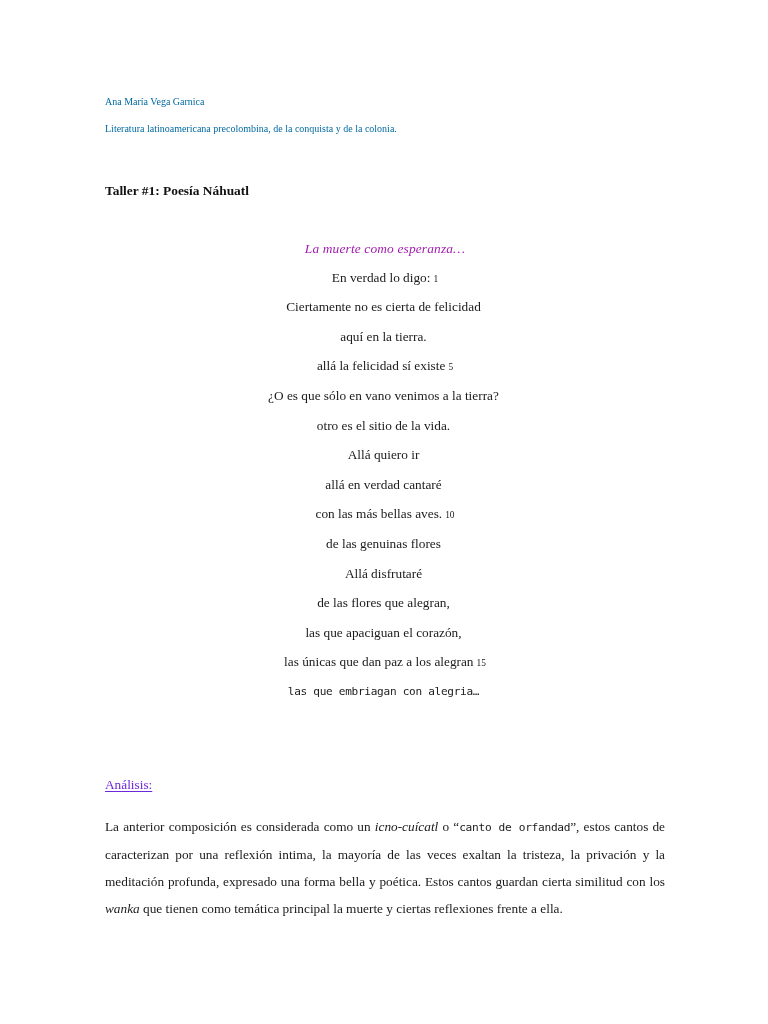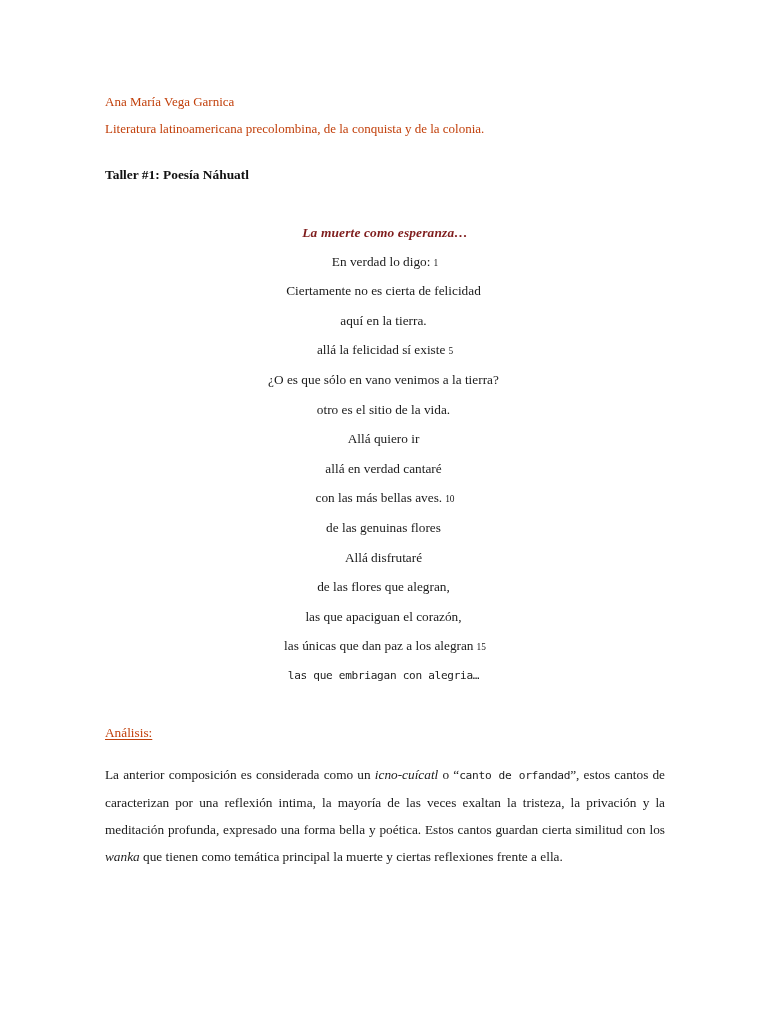--- a/index.html
+++ b/index.html
@@ -29,47 +29,47 @@
 
   
   .content {
     position: absolute;
     left: 105px;
     top: 88px;
     width: 560px;
   }
 
   .meta-line {
-    font-size: 13px;
+    font-size: 10px;
     line-height: 27px;
-    color: #c2410c;
+    color: #0369a1;
     white-space: nowrap;
   }
 
   .section-heading {
     font-size: 13.4px;
     font-weight: bold;
     line-height: 27px;
-    margin-top: 19px;
+    margin-top: 35px;
     color: #111111;
   }
 
   
   .poem {
     margin-top: 31px;
     text-align: center;
     width: 560px;
   }
   .poem-title {
     font-size: 13.4px;
-    font-weight: bold;
+    font-weight: normal;
     font-style: italic;
     line-height: 28.6px;
     letter-spacing: 0.15px;
-    color: #7f1d1d;
+    color: #a21caf;
   }
   .verse {
     font-size: 13.3px;
     line-height: 28.6px;
     color: #1a1a1a;
     white-space: nowrap;
   }
   .verse.alt-face {
     font-family: "DejaVu Sans Mono", "Liberation Mono", monospace;
     font-size: 11.1px;
@@ -77,26 +77,26 @@
   }
   .lineno {
     font-size: 9.4px;
     color: #1a1a1a;
     padding-left: 3px;
     vertical-align: baseline;
   }
 
   
   .analysis-heading {
-    margin-top: 28px;
+    margin-top: 64px;
     font-size: 13.3px;
     line-height: 27px;
     text-decoration: underline;
     text-underline-offset: 2px;
-    color: #c2410c;
+    color: #6d28d9;
     display: inline-block;
   }
   .analysis-body {
     margin-top: 15px;
     font-size: 13.3px;
     line-height: 27.2px;
     text-align: justify;
     text-justify: inter-word;
     color: #1a1a1a;
     width: 560px;

